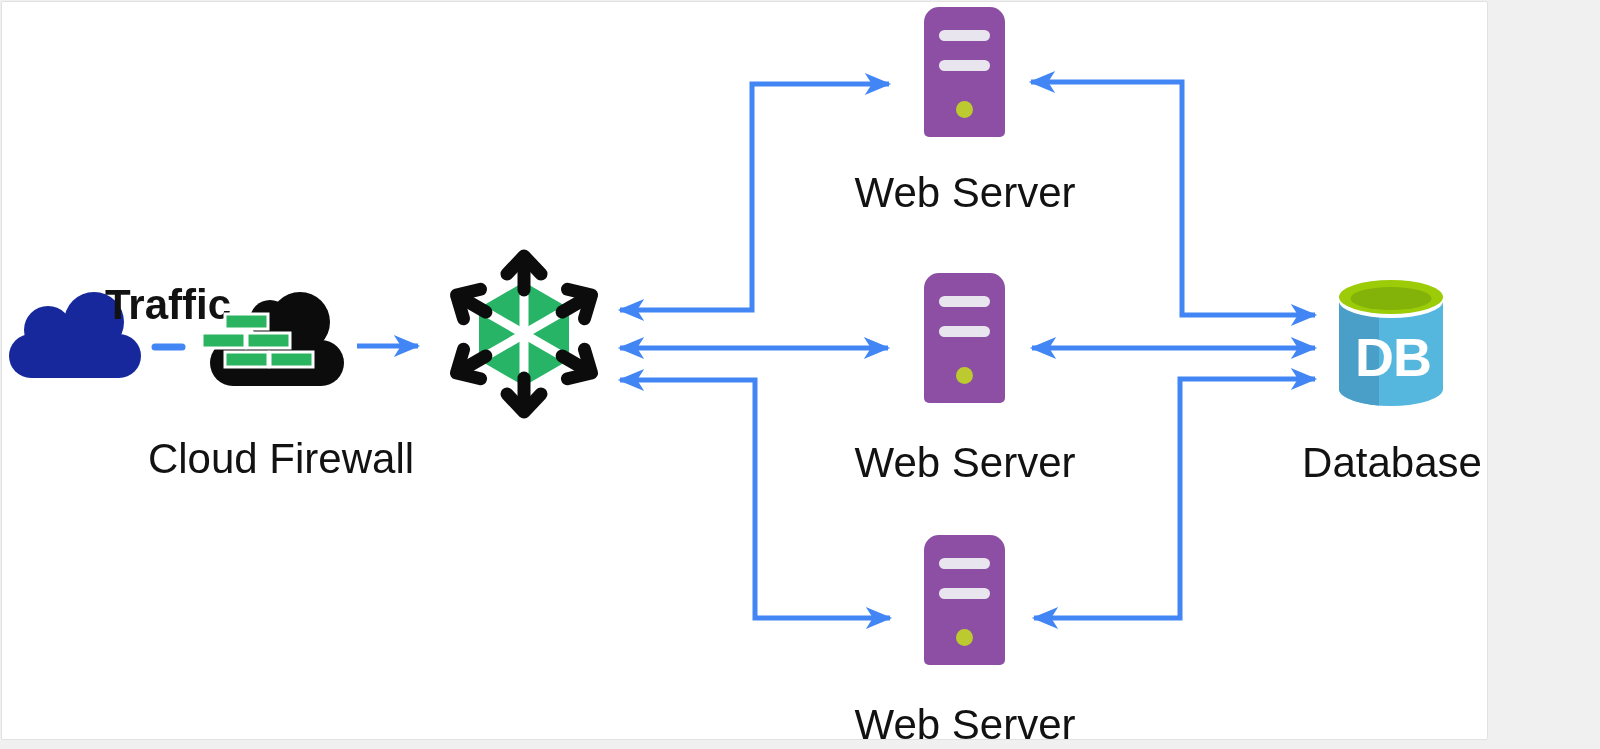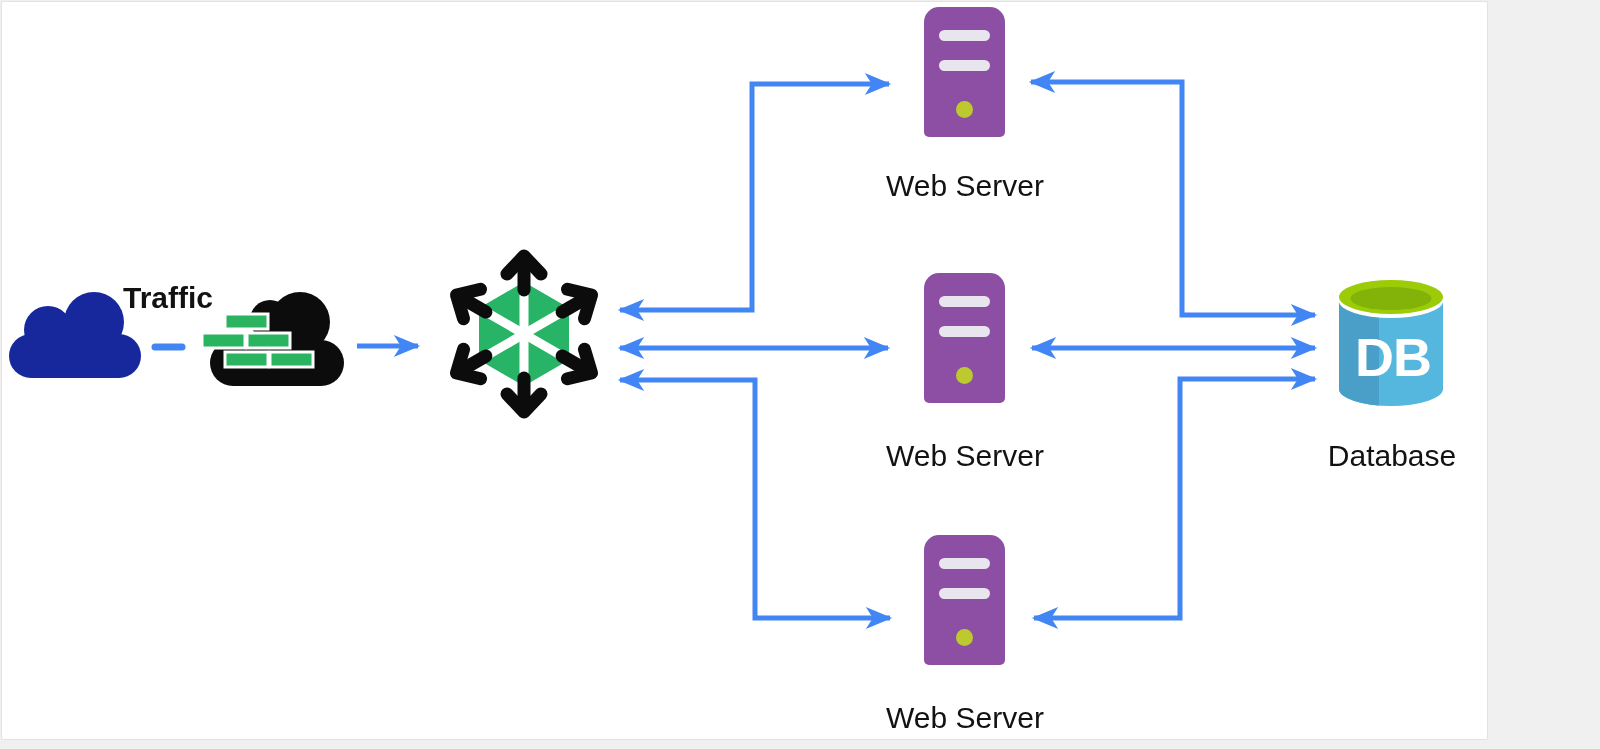--- a/index.html
+++ b/index.html
@@ -14,21 +14,21 @@
     position:absolute;left:1px;top:1px;
     width:1485px;height:737px;
     background:#FFFFFF;
     border:1px solid #E2E2E2;
     border-radius:2px;
   }
   .abs{position:absolute;}
   .node-label{
     position:absolute;
     transform:translateX(-50%);
-    font-size:30px;
+    font-size:42px;
     color:#121212;
     white-space:nowrap;
     line-height:1.15;
   }
   .server{
     position:absolute;
     width:81px;height:130px;
     background:#8C4FA4;
     border-radius:15px 15px 5px 5px;
   }
@@ -92,20 +92,21 @@
       <rect x="12" y="50" width="134" height="46" rx="23"></rect>
     </g>
     <g fill="#2BB45F" stroke="#FFFFFF" stroke-width="3">
       <rect x="27" y="24" width="43" height="15"></rect>
       <rect x="4" y="43" width="43" height="15"></rect>
       <rect x="49" y="43" width="43" height="15"></rect>
       <rect x="27" y="62" width="43" height="15"></rect>
       <rect x="72" y="62" width="43" height="15"></rect>
     </g>
   </svg>
+  <div class="node-label" style="left:279px;top:433px;">Cloud Firewall</div>
 
   <svg class="abs" style="left:437px;top:240px;" width="170" height="180" viewBox="0 0 170 180">
     <defs>
       <g id="nb-arrow" stroke="#0C0C0C" stroke-width="13" stroke-linecap="round" stroke-linejoin="round" fill="none">
         <line x1="85" y1="48" x2="85" y2="20"></line>
         <path d="M68,32 L85,14 L102,32"></path>
       </g>
     </defs>
     <polygon points="85,40 130,66 130,118 85,144 40,118 40,66" fill="#27B467"></polygon>
     <g stroke="#FFFFFF" stroke-width="9">

